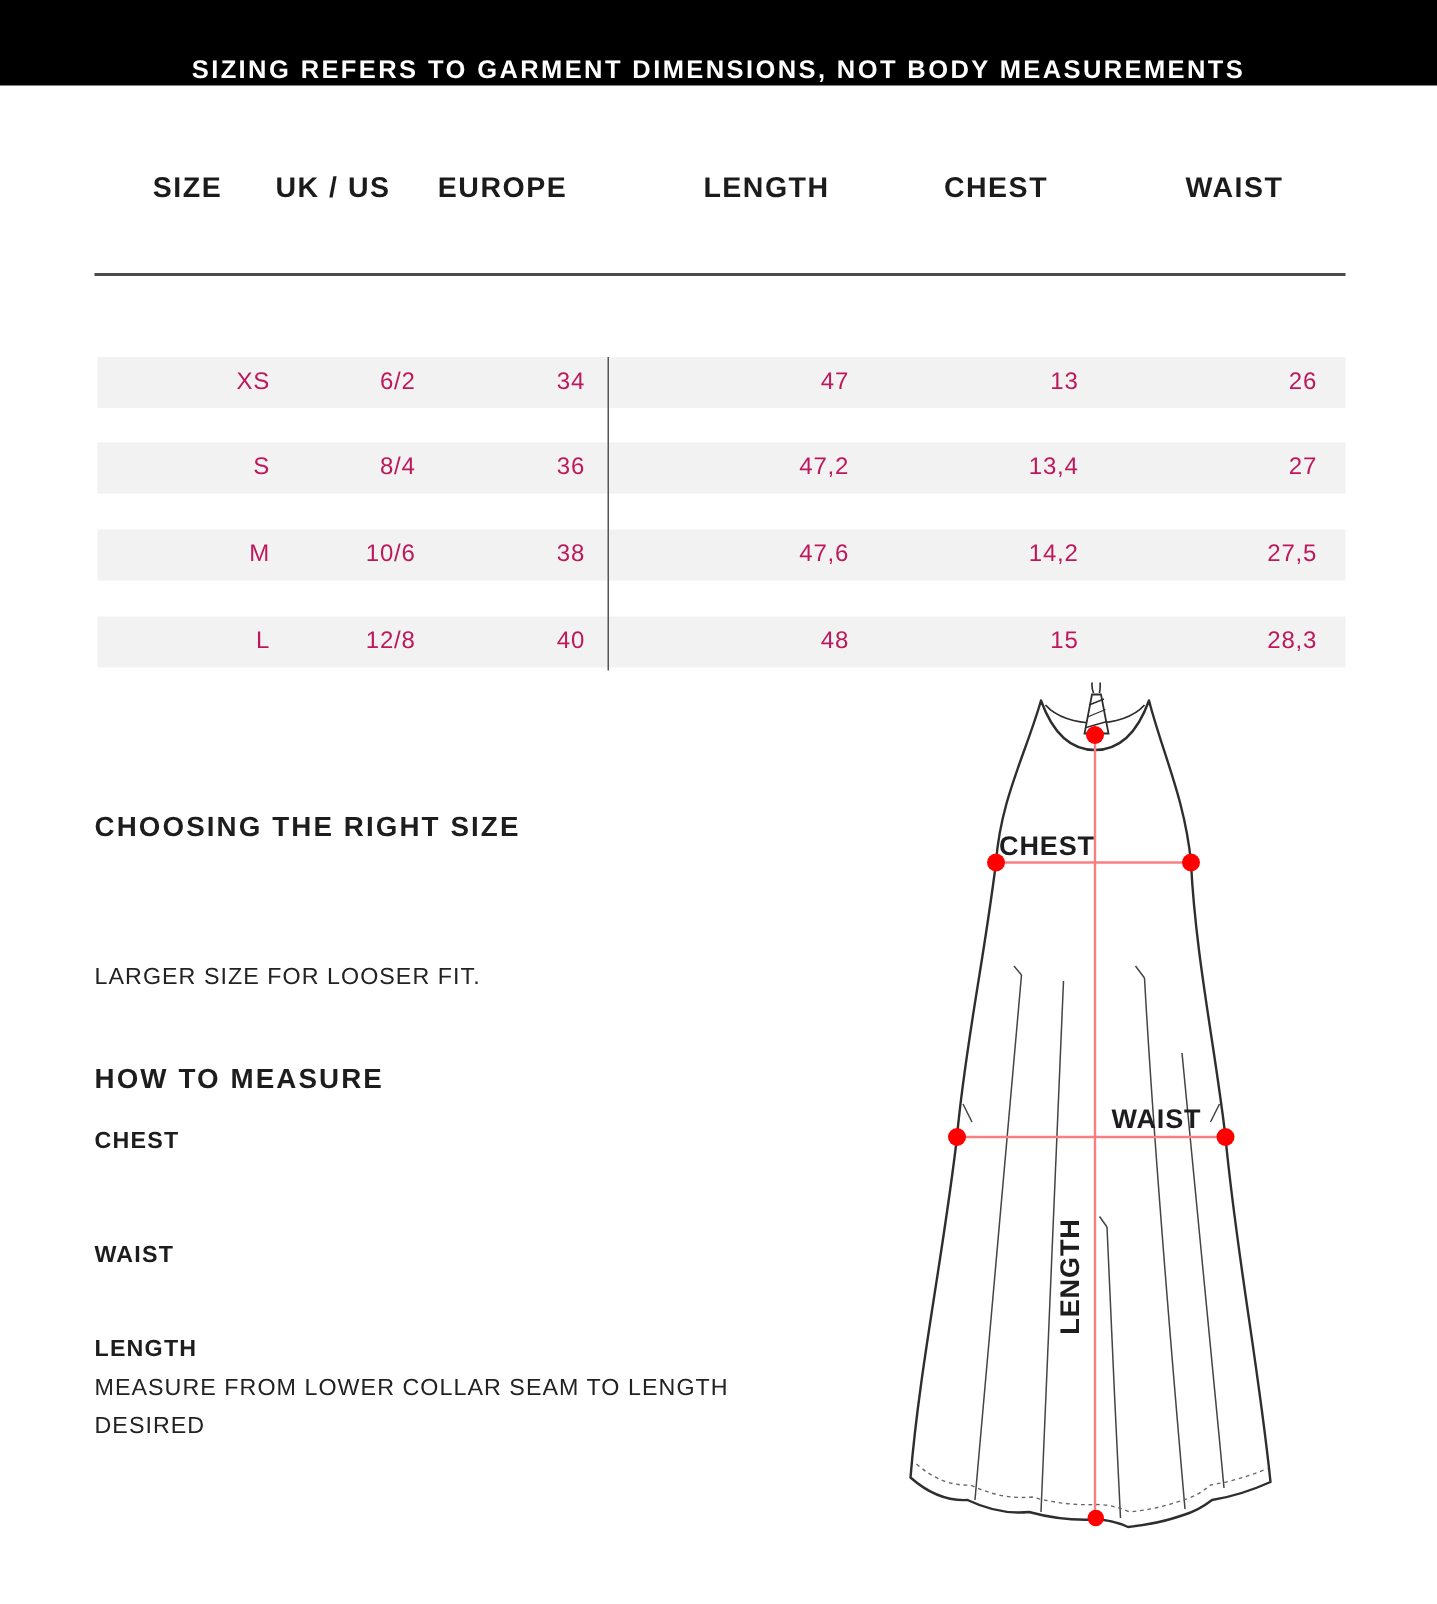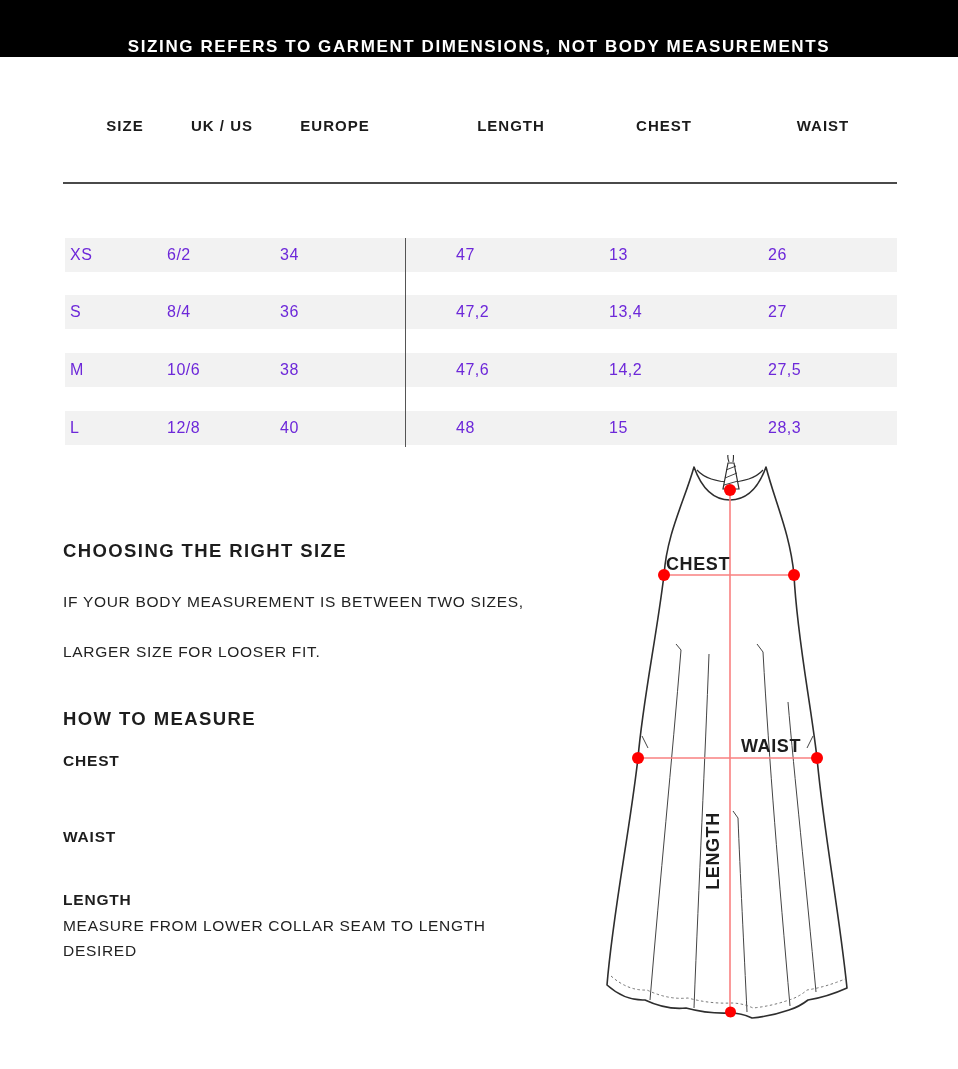--- a/index.html
+++ b/index.html
@@ -11,27 +11,27 @@
   .banner{
     position:absolute;left:0;top:0;width:958px;height:57px;background:#000000;
     display:flex;align-items:center;justify-content:center;
   }
   .banner span{
     color:#ffffff;font-size:17px;font-weight:700;letter-spacing:1.6px;white-space:nowrap;margin-top:37px;
   }
   
   .col-head{
     position:absolute;top:112px;width:110px;height:28px;line-height:28px;text-align:center;
-    font-size:15px;font-weight:700;letter-spacing:1px;color:#1b1b1b;white-space:nowrap;
+    font-size:19px;font-weight:700;letter-spacing:1px;color:#1b1b1b;white-space:nowrap;
   }
   .hrule{position:absolute;left:63px;top:182px;width:834px;height:2px;background:#4a4a4a;}
   .trow{position:absolute;left:65px;width:832px;height:34px;background:#f2f2f2;}
   .trow .cell{
-    position:absolute;top:0;width:110px;height:34px;line-height:34px;text-align:left;
-    font-size:16px;font-weight:500;letter-spacing:.5px;color:#6d28d9;white-space:nowrap;
+    position:absolute;top:0;width:110px;height:34px;line-height:34px;text-align:right;
+    font-size:16px;font-weight:500;letter-spacing:.5px;color:#be185d;white-space:nowrap;
   }
   .c0{left:5px}.c1{left:102px}.c2{left:215px}.c3{left:391px}.c4{left:544px}.c5{left:703px}
   .vdivider{position:absolute;left:405px;top:238px;width:1px;height:209px;background:#555555;}
   
   .sec-heading{position:absolute;left:63px;font-size:18.5px;font-weight:700;letter-spacing:1.4px;color:#1d1d1d;white-space:nowrap;}
   .sub-label{position:absolute;left:63px;font-size:15.5px;font-weight:700;letter-spacing:.8px;color:#1d1d1d;white-space:nowrap;}
   .body-line{position:absolute;left:63px;font-size:15.5px;font-weight:400;letter-spacing:.7px;color:#222222;white-space:nowrap;}
   
   .dress-svg{position:absolute;left:555px;top:455px;}
   .measure-label{font-family:"Liberation Sans",sans-serif;font-size:18px;font-weight:700;letter-spacing:.6px;fill:#1d1d1d;}
@@ -82,21 +82,20 @@
     <span class="cell c0">L</span>
     <span class="cell c1">12/8</span>
     <span class="cell c2">40</span>
     <span class="cell c3">48</span>
     <span class="cell c4">15</span>
     <span class="cell c5">28,3</span>
   </div>
   <div class="vdivider"></div>
 
   <div class="sec-heading" style="top:540px">CHOOSING THE RIGHT SIZE</div>
-  <div class="body-line" style="top:593px">IF YOUR BODY MEASUREMENT IS BETWEEN TWO SIZES,</div>
   <div class="body-line" style="top:643px">LARGER SIZE FOR LOOSER FIT.</div>
 
   <div class="sec-heading" style="top:708px">HOW TO MEASURE</div>
 
   <div class="sub-label" style="top:752px">CHEST</div>
 
   <div class="sub-label" style="top:828px">WAIST</div>
 
   <div class="sub-label" style="top:891px">LENGTH</div>
   <div class="body-line" style="top:917px">MEASURE FROM LOWER COLLAR SEAM TO LENGTH</div>

